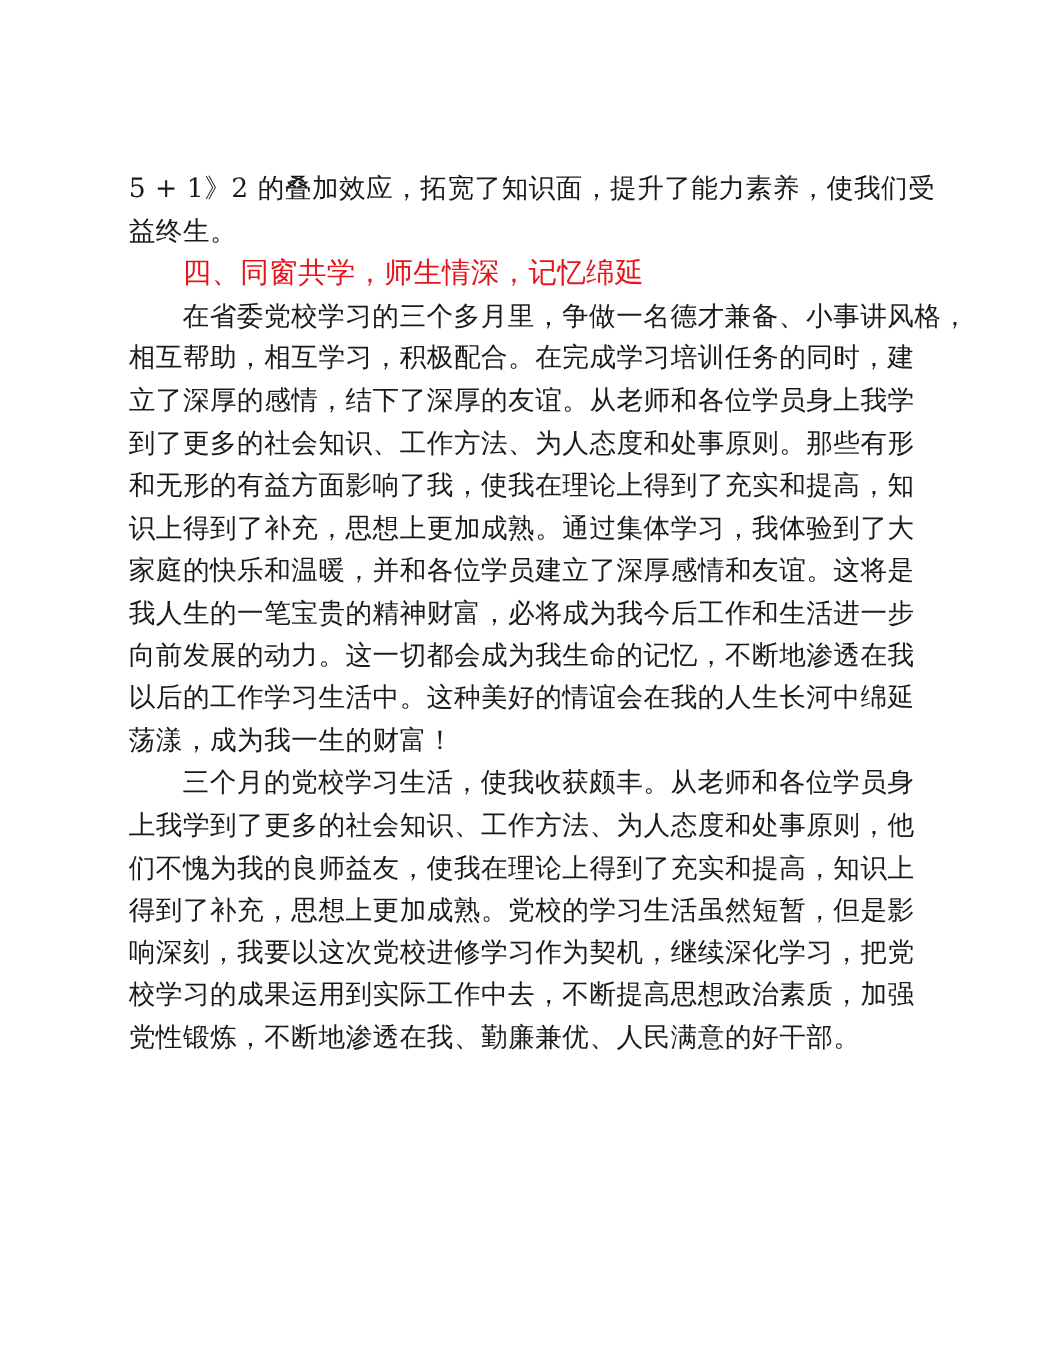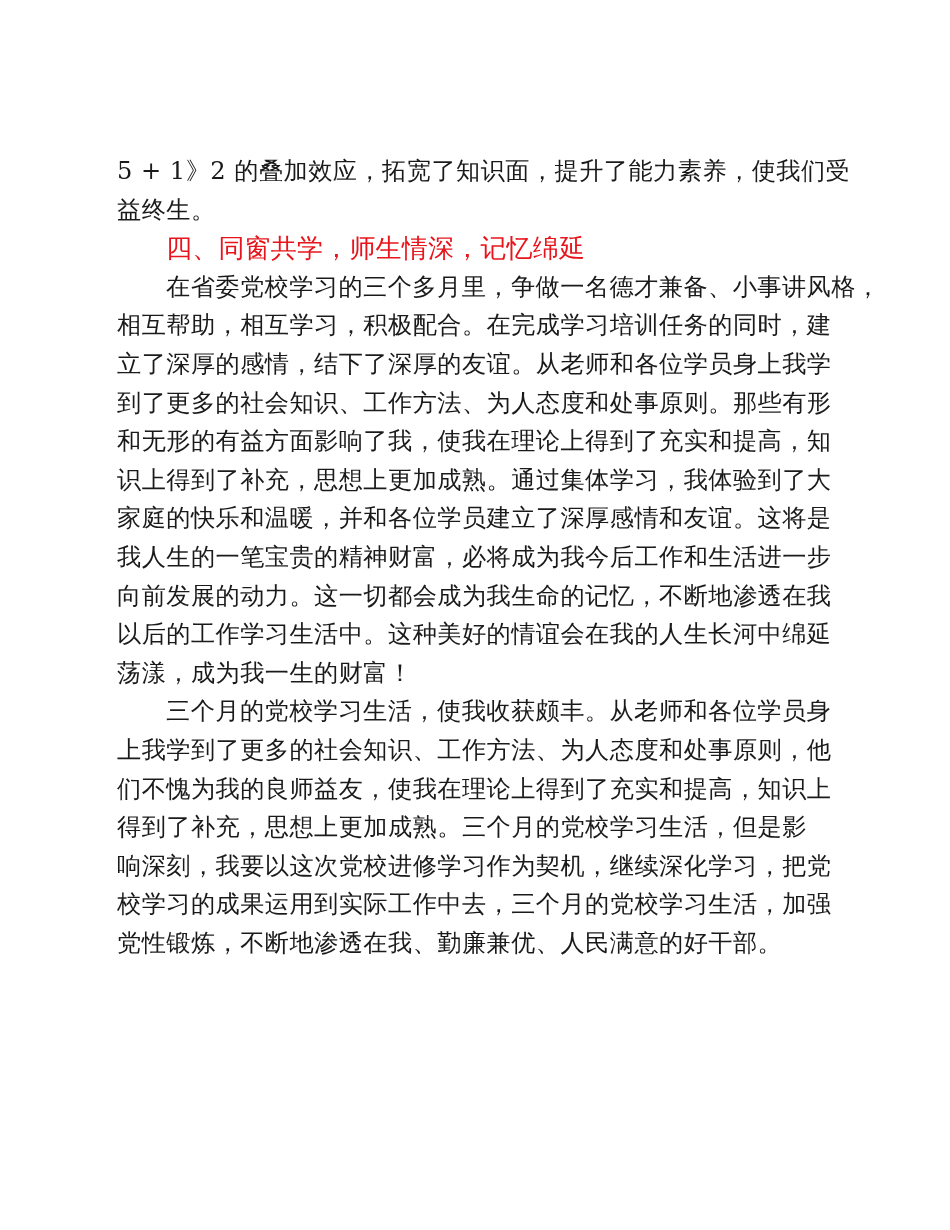--- a/index.html
+++ b/index.html
@@ -61,19 +61,19 @@
     <div class="line">我人生的一笔宝贵的精神财富，必将成为我今后工作和生活进一步</div>
     <div class="line">向前发展的动力。这一切都会成为我生命的记忆，不断地渗透在我</div>
     <div class="line">以后的工作学习生活中。这种美好的情谊会在我的人生长河中绵延</div>
     <div class="line">荡漾，成为我一生的财富！</div>
   </div>
 
   <div>
     <div class="line indent">三个月的党校学习生活，使我收获颇丰。从老师和各位学员身</div>
     <div class="line">上我学到了更多的社会知识、工作方法、为人态度和处事原则，他</div>
     <div class="line">们不愧为我的良师益友，使我在理论上得到了充实和提高，知识上</div>
-    <div class="line">得到了补充，思想上更加成熟。三个月的党校学习生活，但是影</div>
+    <div class="line">得到了补充，思想上更加成熟。党校的学习生活虽然短暂，但是影</div>
     <div class="line">响深刻，我要以这次党校进修学习作为契机，继续深化学习，把党</div>
-    <div class="line">校学习的成果运用到实际工作中去，三个月的党校学习生活，加强</div>
+    <div class="line">校学习的成果运用到实际工作中去，不断提高思想政治素质，加强</div>
     <div class="line">党性锻炼，不断地渗透在我、勤廉兼优、人民满意的好干部。</div>
   </div>
 
 </div>
 
 </body></html>

